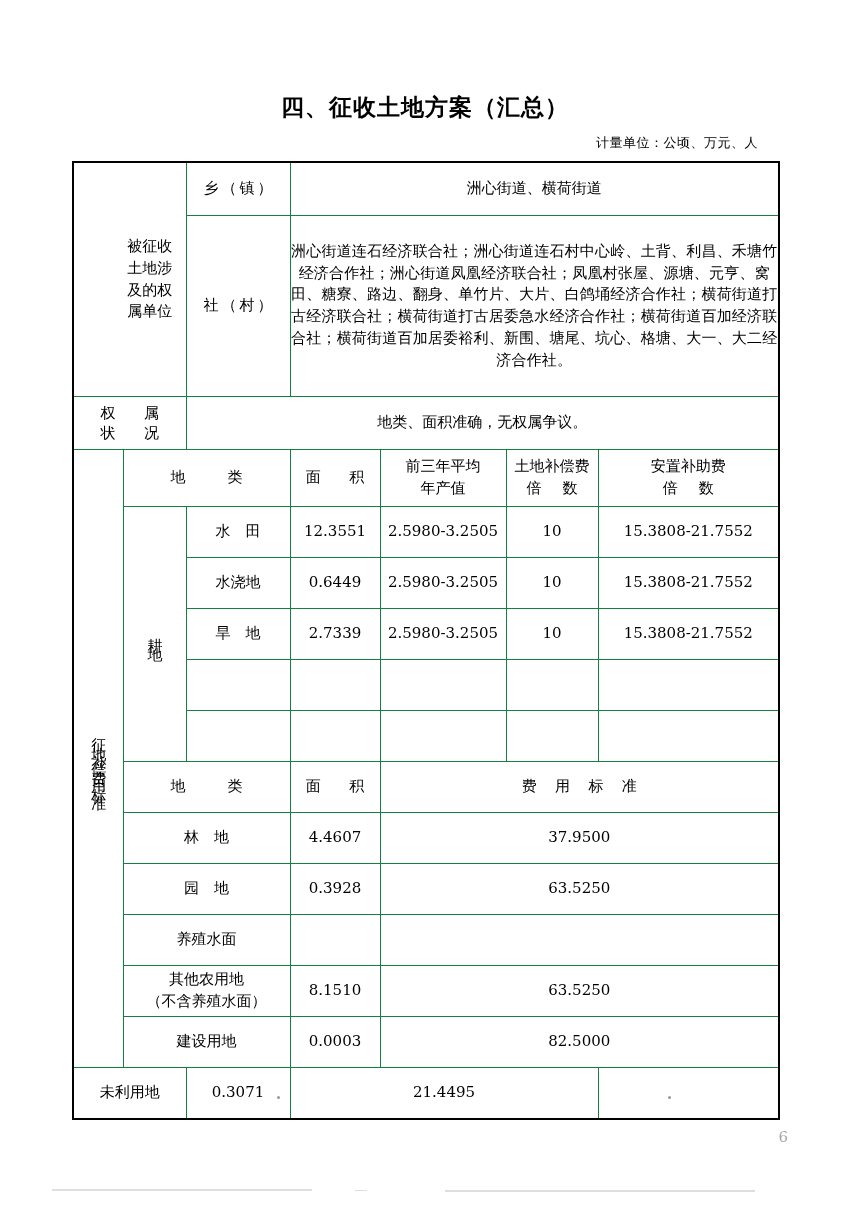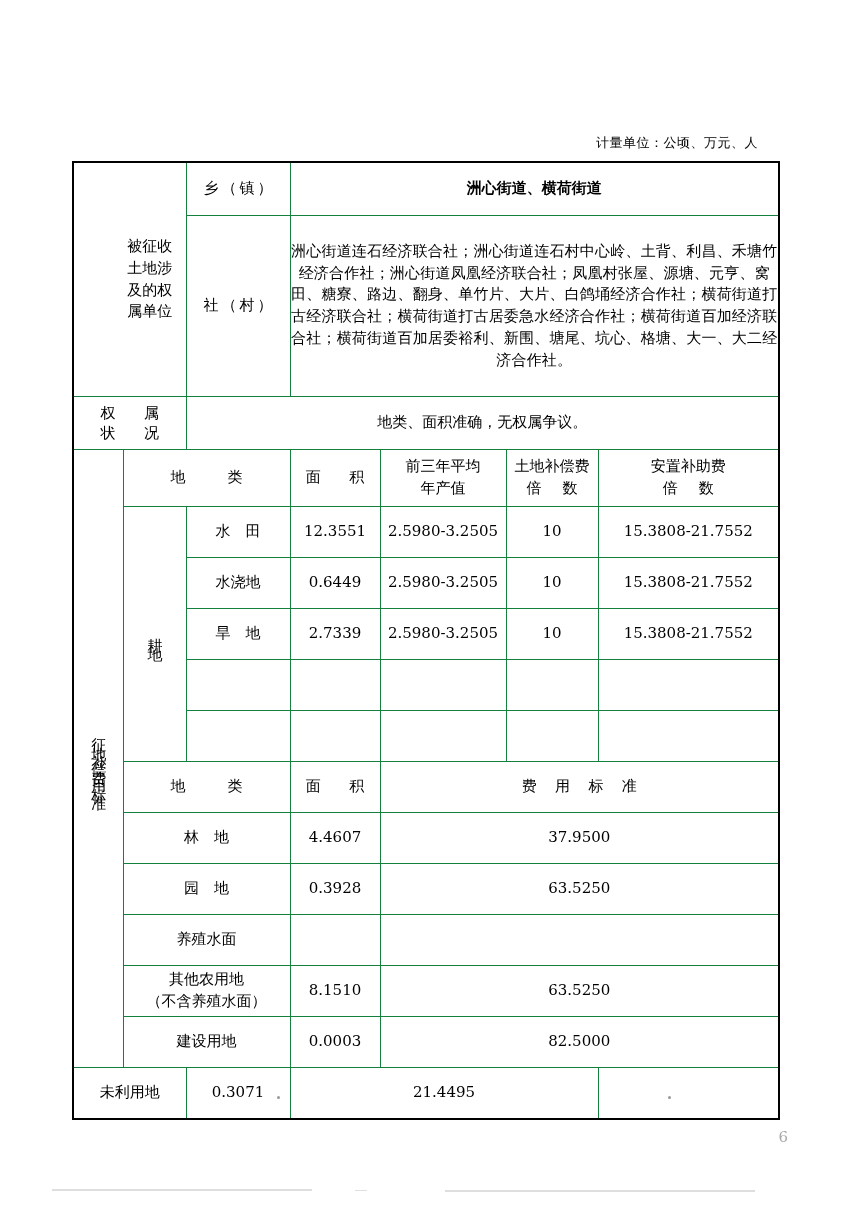--- a/index.html
+++ b/index.html
@@ -66,21 +66,20 @@
   }
   table.main {
     border: 2px solid #000;
   }
 
   .cell-pad { padding: 4px 6px; margin-left: 40px; }
 
   .txt-left {
     text-align: left;
     padding-left: 8px;
-    font-weight: bold;
   }
 
   .sp2 { letter-spacing: 0.45em; padding-left: 0.45em; }
   .sp3 { letter-spacing: 0.9em; padding-left: 0.9em; }
   .sp1 { letter-spacing: 0.2em; padding-left: 0.2em; }
 
   
   .vert {
     writing-mode: vertical-rl;
     text-orientation: upright;
@@ -132,20 +131,21 @@
     background: #444;
     opacity: 0.55;
     border-radius: 50%;
   }
 </style>
 </head>
 <body>
 
 <div class="page">
 
+  <div class="doc-title">四、征收土地方案（汇总）</div>
   <div class="unit-line">计量单位：公顷、万元、人</div>
 
   <div class="tbl-wrap">
     <table class="main">
       <colgroup>
         <col style="width:50px">
         <col style="width:63px">
         <col style="width:104px">
         <col style="width:90px">
         <col style="width:126px">

